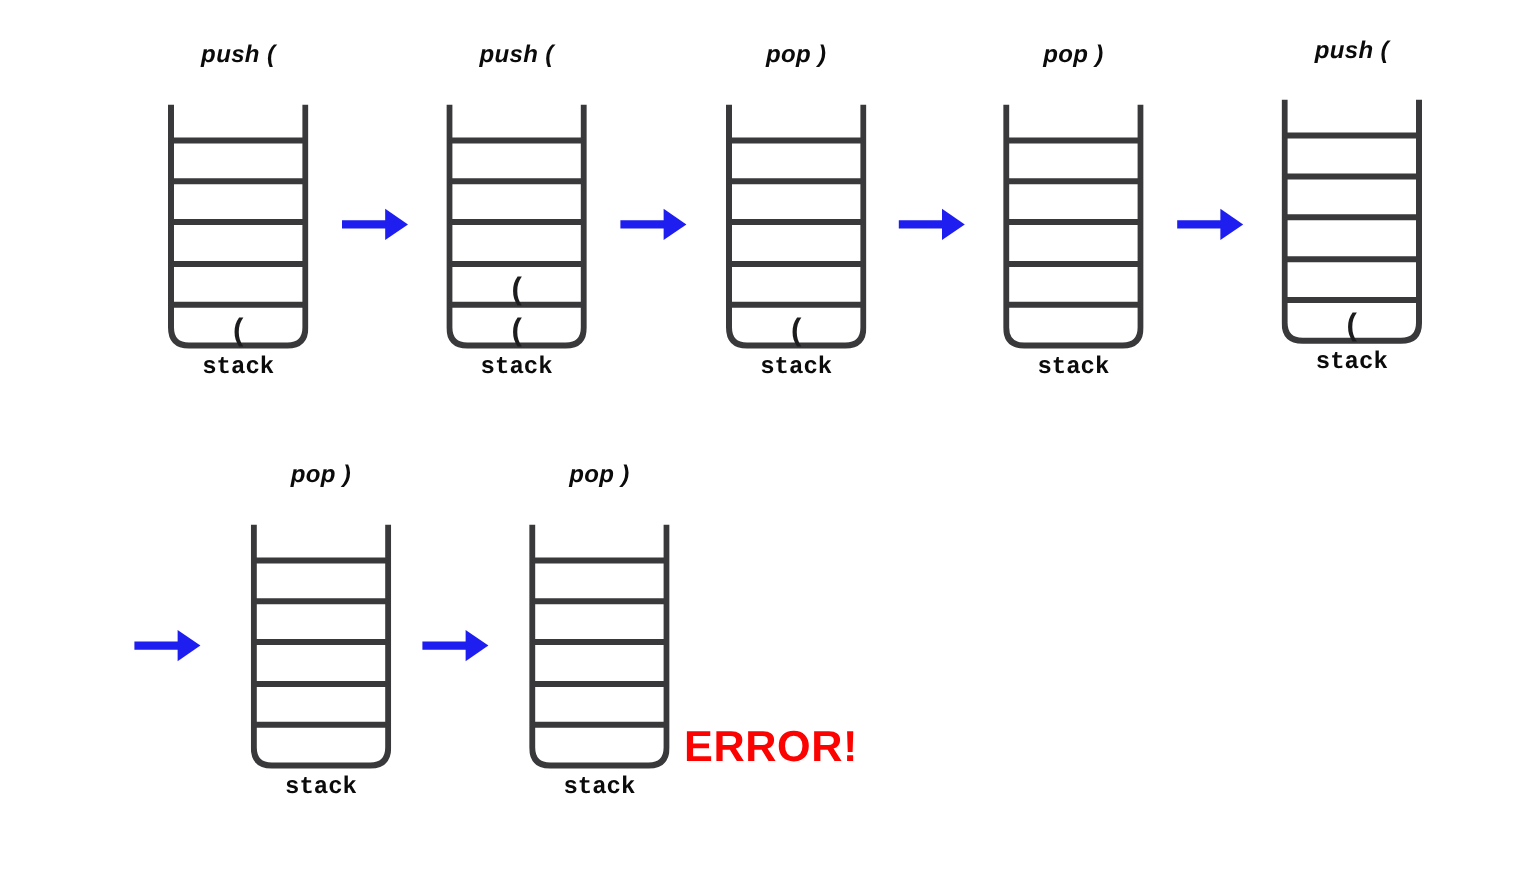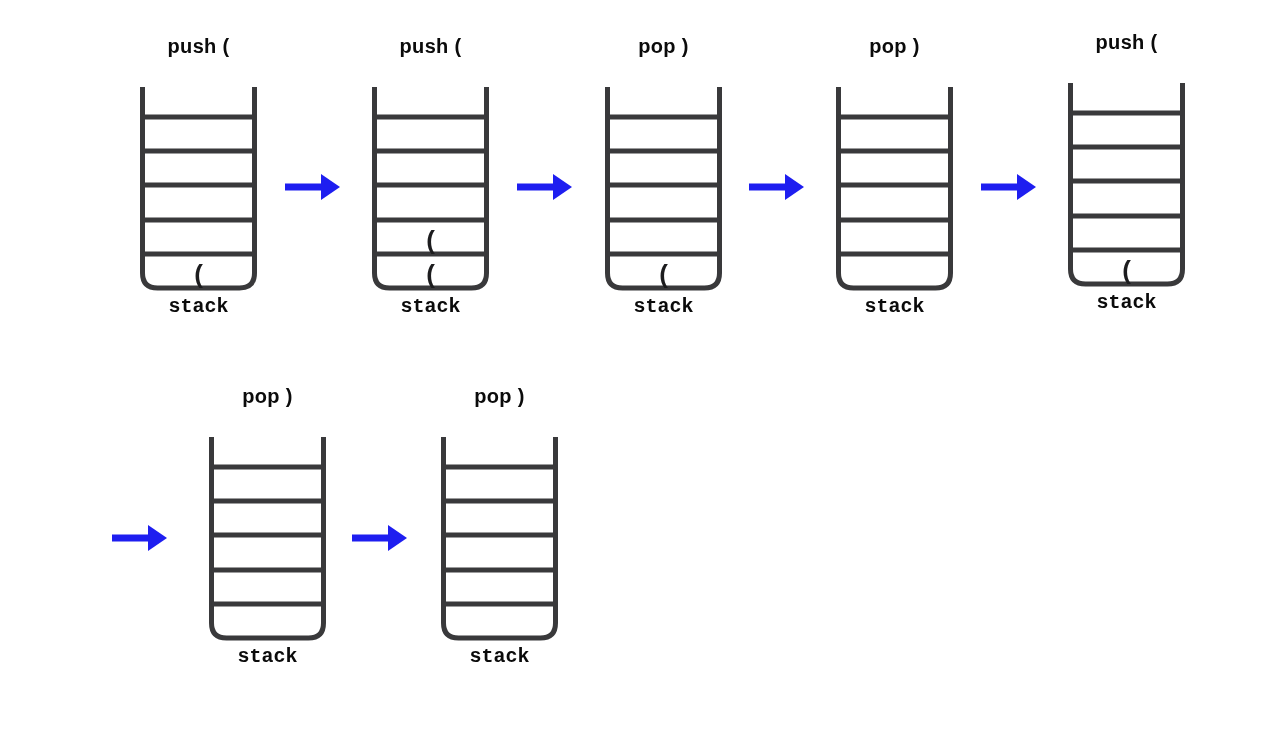--- a/index.html
+++ b/index.html
@@ -18,20 +18,21 @@
     background: #ffffff;
   }
   .op-label {
     position: absolute;
     text-align: center;
     font-size: 20px;
     font-weight: 700;
     color: #0b0b0b;
     letter-spacing: 0.3px;
     white-space: pre;
+    font-style: italic;
   }
   .stack-label {
     position: absolute;
     text-align: center;
     font-size: 20px;
     font-weight: 700;
     color: #0b0b0b;
     font-family: Liberation Mono, monospace;
   }
   .stack-svg {
@@ -44,20 +45,21 @@
     position: absolute;
     font-size: 36px;
     font-weight: 800;
     letter-spacing: 0.5px;
   }
 </style>
 </head>
 <body>
 
 <div id="canvas">
+  <div class="error-label" style="left: 570px; top: 601px; color: rgb(251, 3, 0);">ERROR!</div>
 <div class="op-label" style="left: 110px; top: 35px; width: 177px;">push (</div>
     <svg class="stack-svg" width="117" height="206" viewBox="0 0 117 206" style="left: 140px; top: 87px;">
       <path d="M2.5,0 L2.5,186 Q2.5,201 17.5,201 L99.5,201 Q114.5,201 114.5,186 L114.5,0" fill="none" stroke="#39393b" stroke-width="5"></path>
       <line x1="2.5" x2="114.5" y1="30" y2="30" stroke="#39393b" stroke-width="5"></line>
       <line x1="2.5" x2="114.5" y1="64" y2="64" stroke="#39393b" stroke-width="5"></line>
       <line x1="2.5" x2="114.5" y1="98" y2="98" stroke="#39393b" stroke-width="5"></line>
       <line x1="2.5" x2="114.5" y1="133" y2="133" stroke="#39393b" stroke-width="5"></line>
       <line x1="2.5" x2="114.5" y1="167" y2="167" stroke="#39393b" stroke-width="5"></line>
       <text x="58.5" y="196" text-anchor="middle" font-size="26" font-weight="700" fill="#1c1c1e">(</text>
     </svg>

